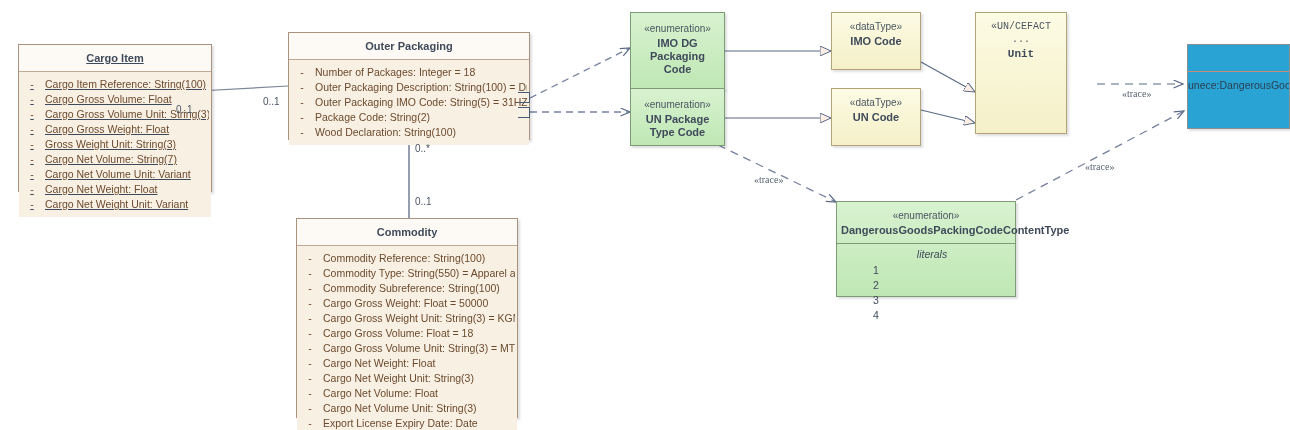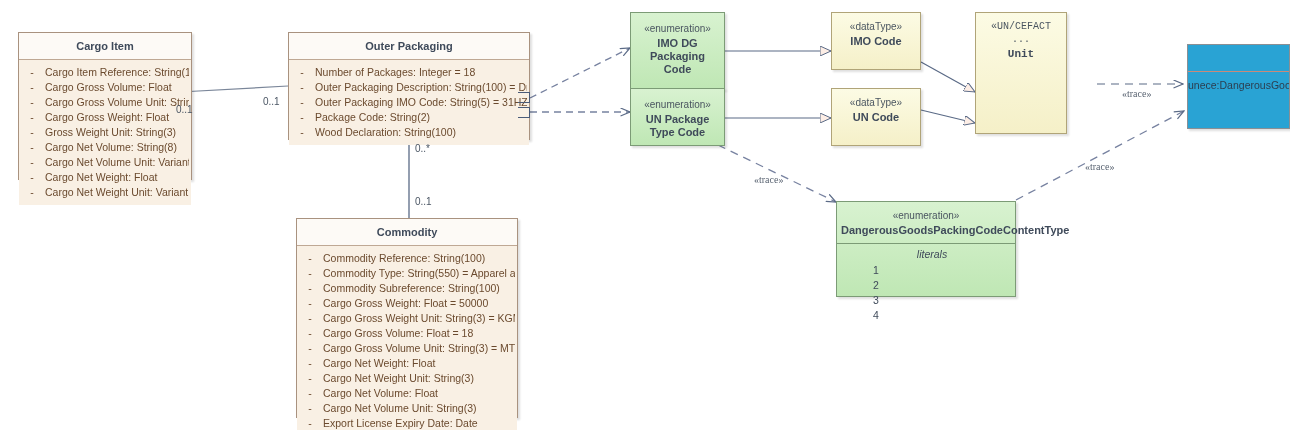--- a/index.html
+++ b/index.html
@@ -195,21 +195,21 @@
 
     <path d="M921,110 L975,123" fill="none" stroke="#5a6a86" stroke-width="1.2" marker-end="url(#hollowTri)"></path>
 
     <path d="M1097,84 L1183,84" fill="none" stroke="#5a6a86" stroke-width="1.2" stroke-dasharray="8 6" marker-end="url(#openArrow)"></path>
 
     <path d="M718,145 L836,202" fill="none" stroke="#7782a0" stroke-width="1.3" stroke-dasharray="8 6" marker-end="url(#openArrow)"></path>
 
     <path d="M1016,200 L1184,111" fill="none" stroke="#7782a0" stroke-width="1.3" stroke-dasharray="8 6" marker-end="url(#openArrow)"></path>
   </svg>
 
-  <div class="uml cls" style="left:18px; top:32px; width:174px; height:148px;">
+  <div class="uml cls" style="left:18px; top:44px; width:194px; height:148px;text-decoration:underline;">
     <div class="hdr">Cargo Item</div>
     <div class="body">
       <div class="attr">
         <span class="vis">-</span>
         <span class="nm">Cargo Item Reference: String(100)</span>
       </div>
       <div class="attr">
         <span class="vis">-</span>
         <span class="nm">Cargo Gross Volume: Float</span>
       </div>
@@ -220,21 +220,21 @@
       <div class="attr">
         <span class="vis">-</span>
         <span class="nm">Cargo Gross Weight: Float</span>
       </div>
       <div class="attr">
         <span class="vis">-</span>
         <span class="nm">Gross Weight Unit: String(3)</span>
       </div>
       <div class="attr">
         <span class="vis">-</span>
-        <span class="nm">Cargo Net Volume: String(8)</span>
+        <span class="nm">Cargo Net Volume: String(7)</span>
       </div>
       <div class="attr">
         <span class="vis">-</span>
         <span class="nm">Cargo Net Volume Unit: Variant</span>
       </div>
       <div class="attr">
         <span class="vis">-</span>
         <span class="nm">Cargo Net Weight: Float</span>
       </div>
       <div class="attr">

